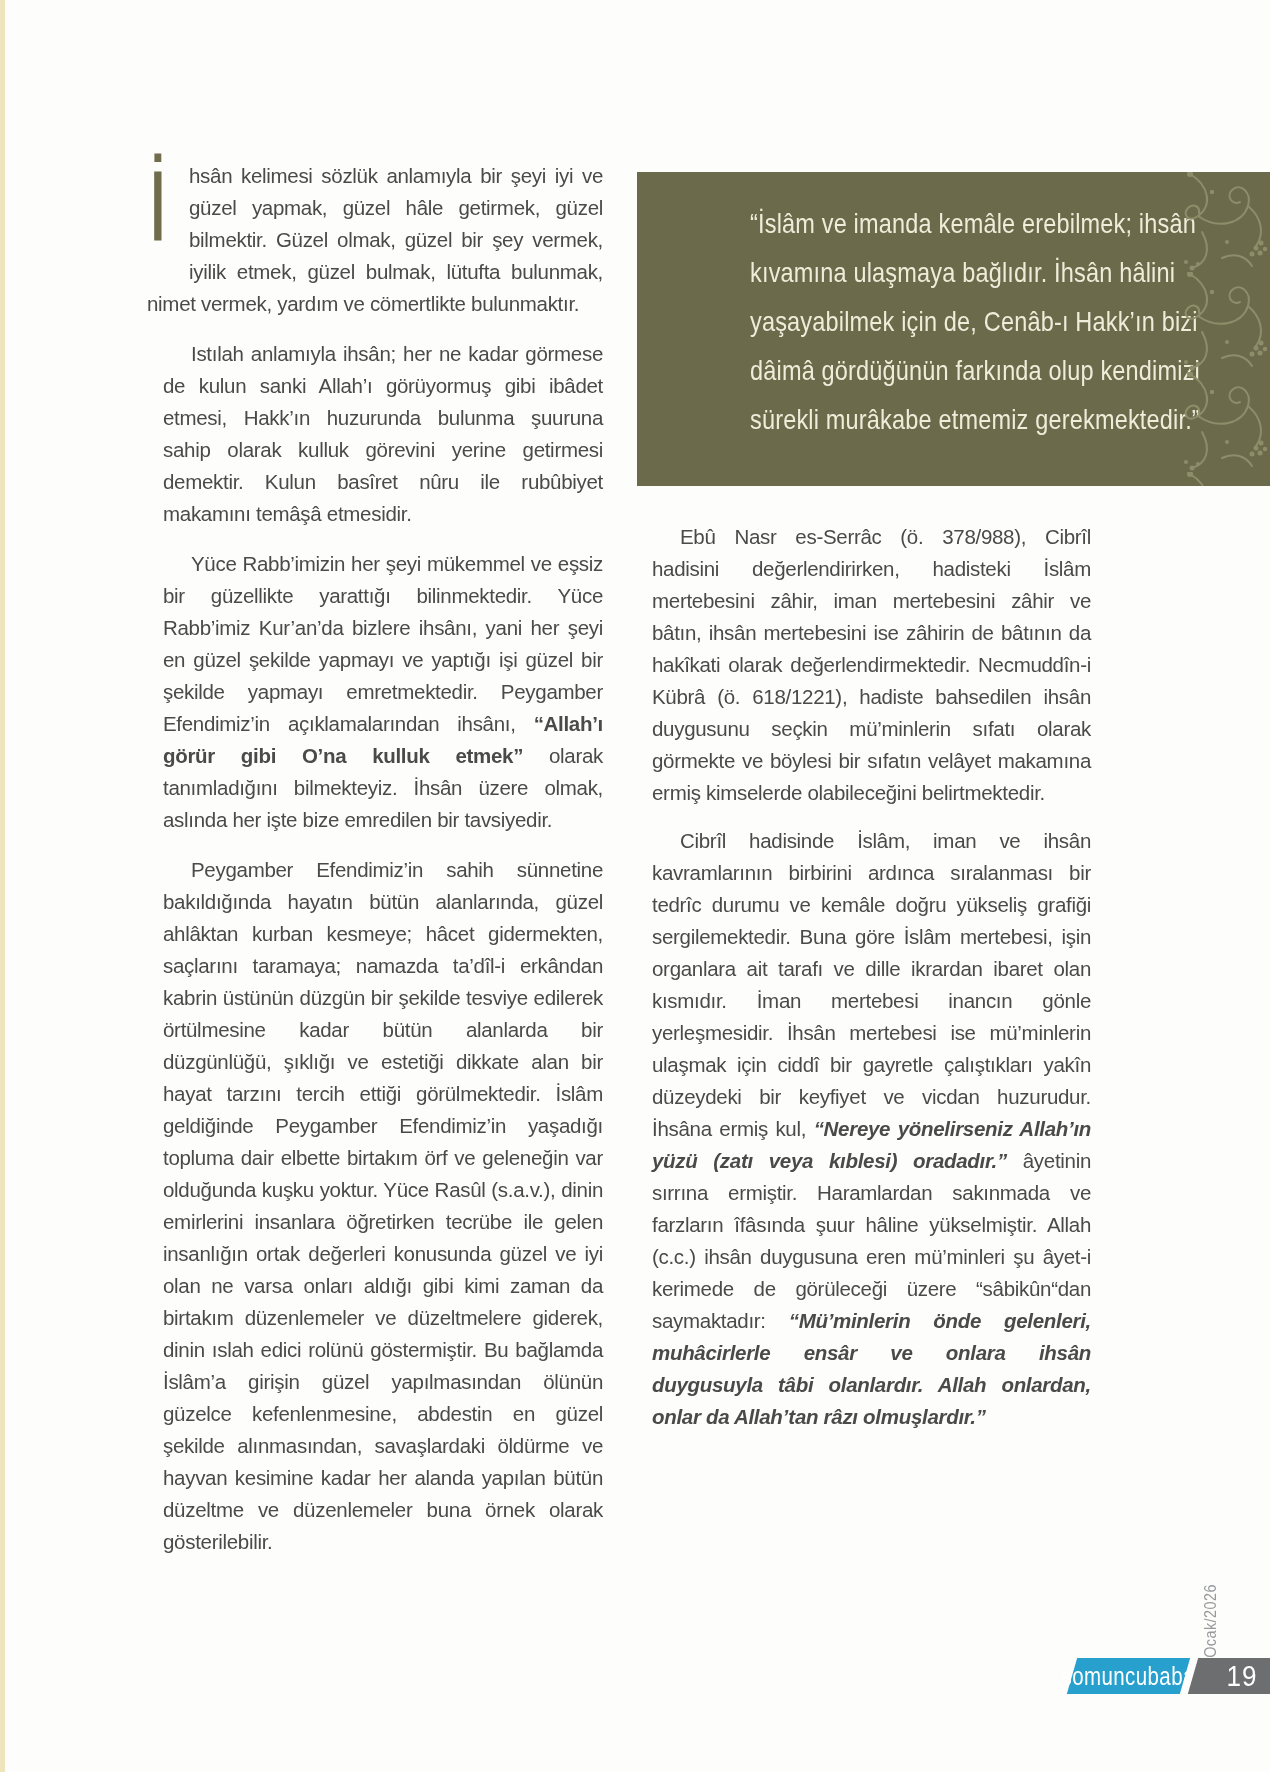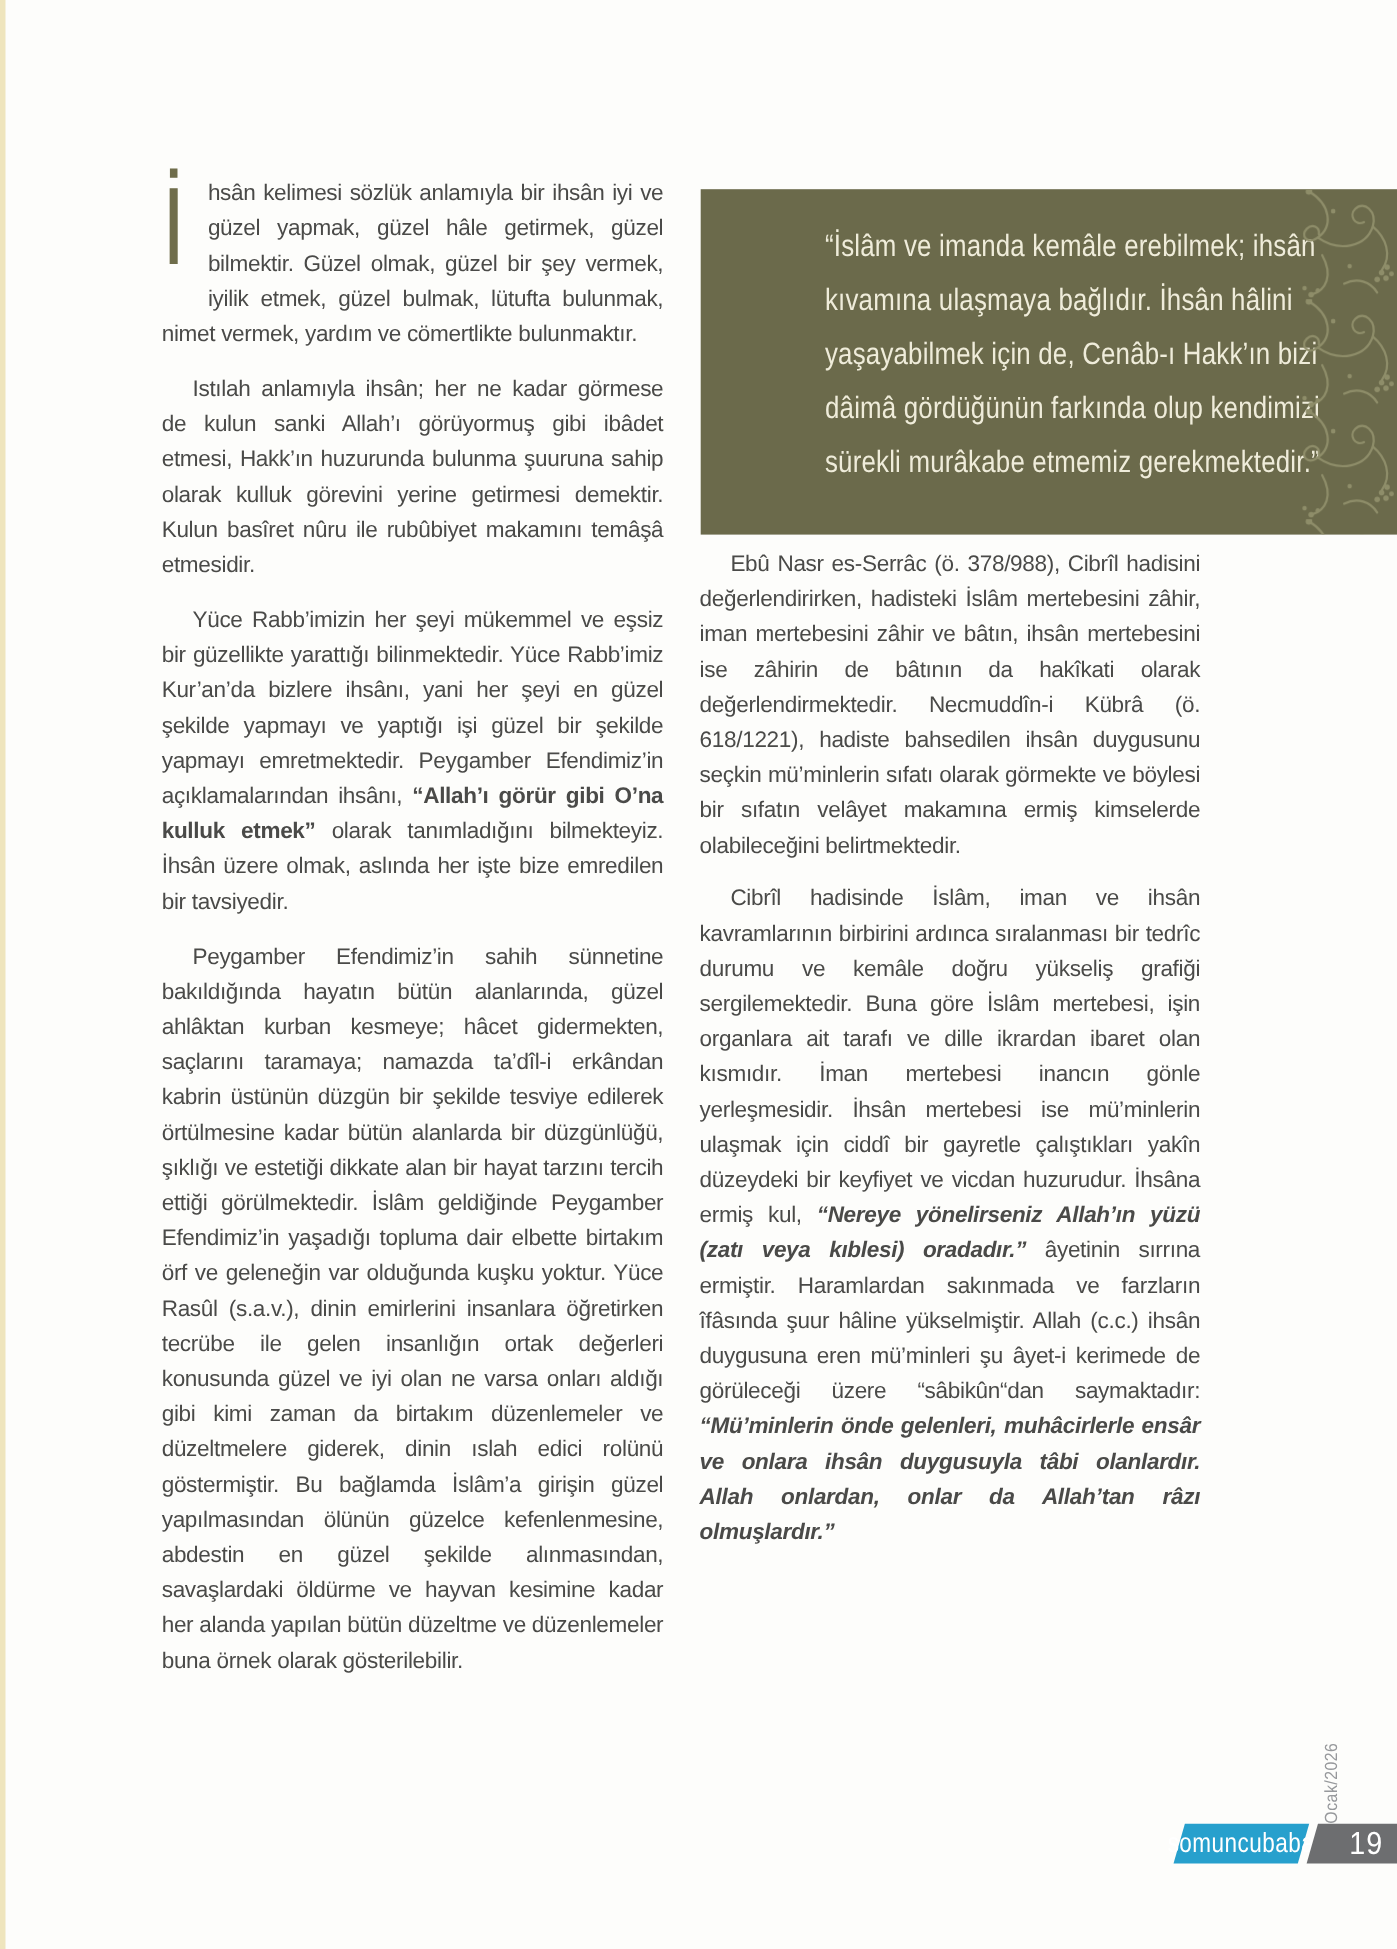--- a/index.html
+++ b/index.html
@@ -12,30 +12,30 @@
   .page { position:relative; width:1270px; height:1772px; }
 
   .edge-stripe {
     position:absolute; left:0; top:0; width:5px; height:1772px;
     background:#efe5bd;
   }
 
   
   .col { position:absolute; color:#4a4a48; }
   .col-left  { left:147px; top:160px; width:456px; }
-  .col-right { left:636px; top:497px; width:455px; }
+  .col-right { left:636px; top:521px; width:455px; }
   .para {
     margin:0 0 18px 0;
     font-size:20.5px; line-height:32px;
     text-align:justify;
     letter-spacing:-0.3px;
     font-weight:300;
   }
   .col-right .para { margin-bottom:16px; }
-  .para.indent { text-indent:28px; }
+  .para.indent { text-indent:28px;margin-left:16px; }
   .para .b  { font-weight:bold; }
   .para .bi { font-weight:bold; font-style:italic; }
 
   
   .dropcap {
     float:left;
     color:#6f6d4b;
     font-size:100px; line-height:80px;
     height:96px; width:40px;
     transform:scaleX(0.78); transform-origin:0 50%;
@@ -90,21 +90,21 @@
 </style>
 </head>
 <body>
 
 <div class="page">
 
   <div class="edge-stripe"></div>
 
   <section class="col col-left">
     <p class="para">
-      <span class="dropcap">İ</span><span>hsân kelimesi sözlük anlamıyla bir ihsân iyi ve güzel yapmak, güzel hâle getirmek, güzel bilmektir. Güzel olmak, güzel bir şey vermek, iyilik etmek, güzel bulmak, lütufta bulunmak, nimet vermek, yardım ve cömertlikte bulunmaktır.</span>
+      <span class="dropcap">İ</span><span>hsân kelimesi sözlük anlamıyla bir şeyi iyi ve güzel yapmak, güzel hâle getirmek, güzel bilmektir. Güzel olmak, güzel bir şey vermek, iyilik etmek, güzel bulmak, lütufta bulunmak, nimet vermek, yardım ve cömertlikte bulunmaktır.</span>
     </p>
     <p class="para indent">Istılah anlamıyla ihsân; her ne kadar görmese de kulun sanki Allah’ı görüyormuş gibi ibâdet etmesi, Hakk’ın huzurunda bulunma şuuruna sahip olarak kulluk görevini yerine getirmesi demektir. Kulun basîret nûru ile rubûbiyet makamını temâşâ etmesidir.</p>
     <p class="para indent">
       <span>Yüce Rabb’imizin her şeyi mükemmel ve eşsiz bir güzellikte yarattığı bilinmektedir. Yüce Rabb’imiz Kur’an’da bizlere ihsânı, yani her şeyi en güzel şekilde yapmayı ve yaptığı işi güzel bir şekilde yapmayı emretmektedir. Peygamber Efendimiz’in açıklamalarından ihsânı, </span><span class="b">“Allah’ı görür gibi O’na kulluk etmek”</span><span> olarak tanımladığını bilmekteyiz. İhsân üzere olmak, aslında her işte bize emredilen bir tavsiyedir.</span>
     </p>
     <p class="para indent">Peygamber Efendimiz’in sahih sünnetine bakıldığında hayatın bütün alanlarında, güzel ahlâktan kurban kesmeye; hâcet gidermekten, saçlarını taramaya; namazda ta’dîl-i erkândan kabrin üstünün düzgün bir şekilde tesviye edilerek örtülmesine kadar bütün alanlarda bir düzgünlüğü, şıklığı ve estetiği dikkate alan bir hayat tarzını tercih ettiği görülmektedir. İslâm geldiğinde Peygamber Efendimiz’in yaşadığı topluma dair elbette birtakım örf ve geleneğin var olduğunda kuşku yoktur. Yüce Rasûl (s.a.v.), dinin emirlerini insanlara öğretirken tecrübe ile gelen insanlığın ortak değerleri konusunda güzel ve iyi olan ne varsa onları aldığı gibi kimi zaman da birtakım düzenlemeler ve düzeltmelere giderek, dinin ıslah edici rolünü göstermiştir. Bu bağlamda İslâm’a girişin güzel yapılmasından ölünün güzelce kefenlenmesine, abdestin en güzel şekilde alınmasından, savaşlardaki öldürme ve hayvan kesimine kadar her alanda yapılan bütün düzeltme ve düzenlemeler buna örnek olarak gösterilebilir.</p>
   </section>
 
   <aside class="quote-box">
     <div class="quote-text">“İslâm ve imanda kemâle erebilmek; ihsân

